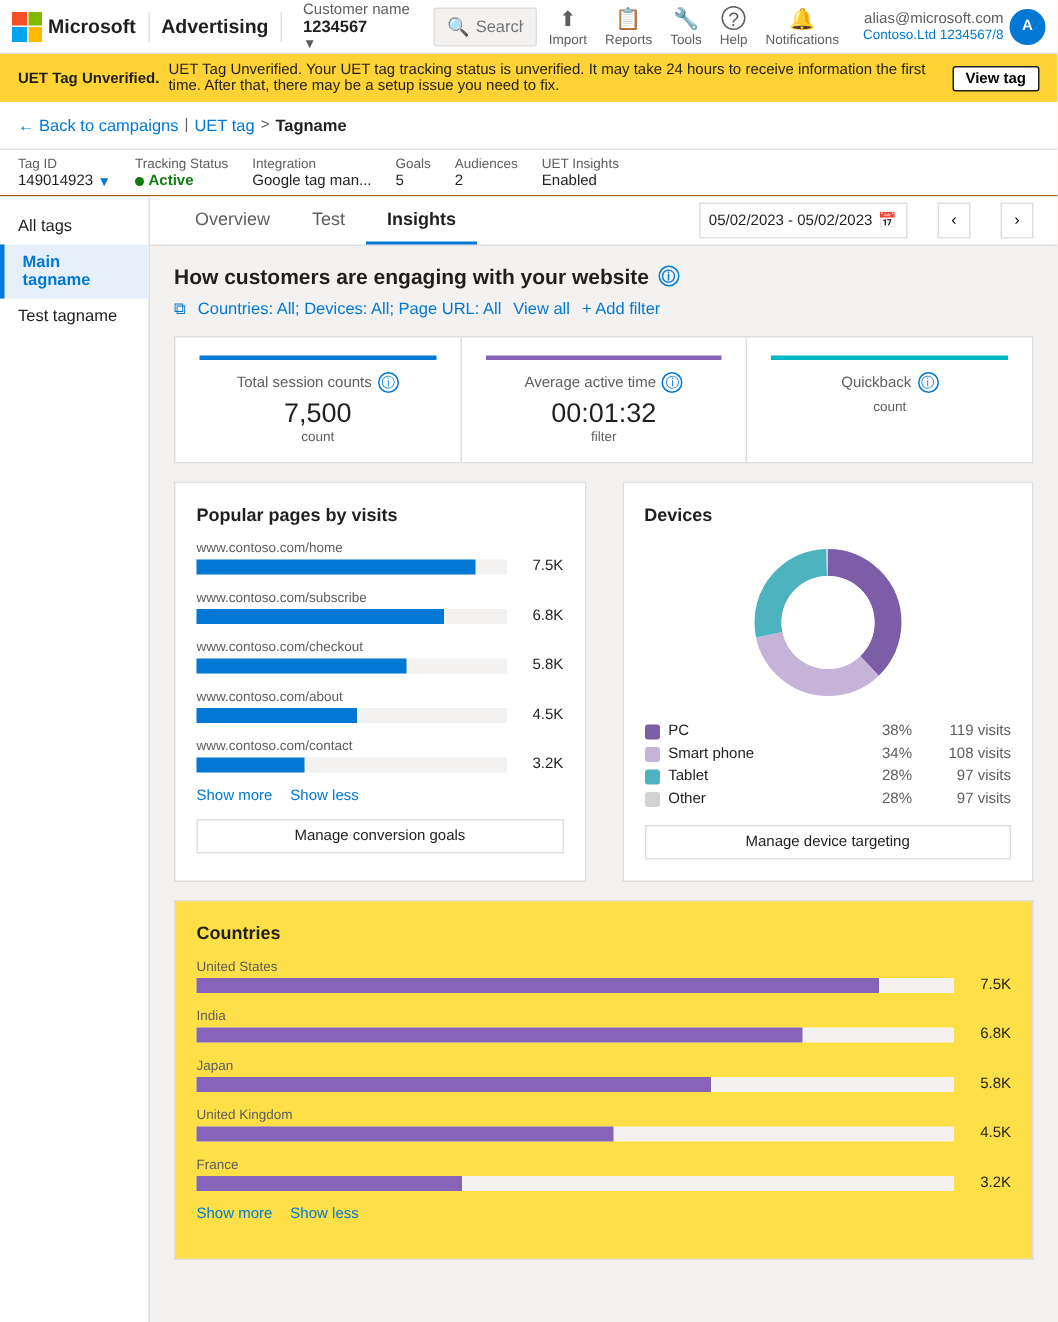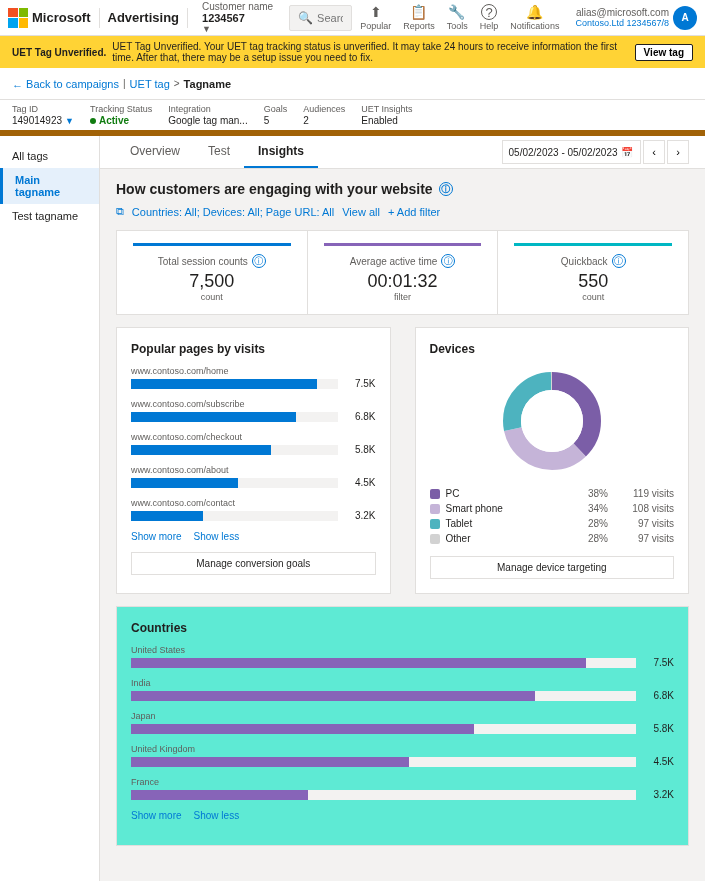--- a/index.html
+++ b/index.html
@@ -32,41 +32,41 @@
     .alert-bar-text { flex: 1; }
     .view-tag-btn { background: #fff; border: 1px solid #201f1e; padding: 2px 8px; font-size: 10px; font-weight: 600; cursor: pointer; border-radius: 2px; }
 
     
     .breadcrumb-bar { background: #fff; border-bottom: 1px solid #e1dfdd; padding: 4px 12px; display: flex; align-items: center; gap: 4px; font-size: 11px; color: #0078d4; height: 32px; }
     .breadcrumb-sep { color: #605e5c; font-size: 10px; }
     .breadcrumb-current { color: #201f1e; font-weight: 600; }
     .back-link { color: #0078d4; cursor: pointer; font-size: 11px; display: flex; align-items: center; gap: 3px; }
 
     
-    .tag-info-bar { background: #fff; border-bottom: 6px solid #a16207; padding: 4px 12px; display: flex; align-items: center; gap: 16px; font-size: 10px; }
+    .tag-info-bar { background: #fff; border-bottom: 1px solid #a16207; padding: 4px 12px; display: flex; align-items: center; gap: 16px; font-size: 10px; }
     .tag-info-item { display: flex; flex-direction: column; gap: 1px; }
     .tag-info-label { color: #605e5c; font-size: 9px; }
     .tag-info-value { color: #201f1e; font-size: 10px; font-weight: 500; display: flex; align-items: center; gap: 3px; }
     .status-active { color: #107c10; font-weight: 600; }
     .status-dot { width: 6px; height: 6px; border-radius: 50%; background: #107c10; display: inline-block; }
 
     
     .layout { display: flex; }
     .sidebar { width: 100px; background: #fff; border-right: 1px solid #e1dfdd; min-height: 780px; padding: 8px 0; }
     .sidebar-item { padding: 6px 12px; font-size: 11px; cursor: pointer; color: #201f1e; }
     .sidebar-item.active { background: #e5f0fb; color: #0078d4; font-weight: 600; border-left: 3px solid #0078d4; }
 
     
     .main-content { flex: 1; padding: 0; background: #f3f2f1; }
 
     
     .tabs-bar { background: #fff; border-bottom: 1px solid #e1dfdd; padding: 0 16px; display: flex; align-items: flex-end; gap: 0; }
     .tab { padding: 8px 14px; font-size: 12px; cursor: pointer; color: #605e5c; border-bottom: 2px solid transparent; }
     .tab.active { color: #201f1e; font-weight: 600; border-bottom: 2px solid #0078d4; }
-    .date-controls { margin-left: auto; display: flex; align-items: center; gap: 2px; padding-bottom: 4px; }
+    .date-controls { margin-left: auto; display: flex; align-items: center; gap: 20px; padding-bottom: 4px; }
     .date-input { border: 1px solid #e1dfdd; padding: 2px 6px; font-size: 10px; background: #fff; display: flex; align-items: center; gap: 4px; height: 24px; }
     .nav-btn { width: 22px; height: 24px; border: 1px solid #e1dfdd; background: #fff; cursor: pointer; display: flex; align-items: center; justify-content: center; font-size: 11px; }
 
     
     .page-content { padding: 12px 16px; }
     .page-title { font-size: 14px; font-weight: 600; color: #201f1e; margin-bottom: 8px; display: flex; align-items: center; gap: 6px; }
     .info-icon { width: 14px; height: 14px; border-radius: 50%; border: 1px solid #0078d4; color: #0078d4; font-size: 9px; display: flex; align-items: center; justify-content: center; cursor: pointer; }
 
     
     .filter-bar { display: flex; align-items: center; gap: 8px; margin-bottom: 12px; font-size: 11px; }
@@ -105,21 +105,21 @@
     
     .donut-container { display: flex; justify-content: center; margin-bottom: 12px; }
     .donut-legend { display: flex; flex-direction: column; gap: 4px; }
     .legend-item { display: flex; align-items: center; gap: 6px; font-size: 10px; }
     .legend-dot { width: 10px; height: 10px; border-radius: 2px; flex-shrink: 0; }
     .legend-label { flex: 1; color: #201f1e; }
     .legend-pct { color: #605e5c; min-width: 25px; }
     .legend-visits { color: #605e5c; min-width: 55px; text-align: right; }
 
     
-    .countries-card { background: #5eead4; border: 1px solid #e1dfdd; padding: 14px; margin-bottom: 12px; }
+    .countries-card { background: #fde047; border: 1px solid #e1dfdd; padding: 14px; margin-bottom: 12px; }
 
     
     .contoso-label { font-size: 9px; color: #0078d4; }
   </style>
 </head>
 <body>
 
 <div class="top-bar">
   <div class="ms-logo">
     <div class="ms-logo-icon">
@@ -138,21 +138,21 @@
     <span class="customer-name-main">1234567</span>
     <span class="dropdown-arrow">▼</span>
   </div>
   <div class="search-box">
     <span>🔍</span>
     <input type="text" placeholder="Search App" style="">
   </div>
   <div class="top-nav-icons">
     <div class="nav-icon-item">
       <span class="icon-sym">⬆</span>
-      <span>Popular</span>
+      <span>Import</span>
     </div>
     <div class="nav-icon-item">
       <span class="icon-sym">📋</span>
       <span>Reports</span>
     </div>
     <div class="nav-icon-item">
       <span class="icon-sym">🔧</span>
       <span>Tools</span>
     </div>
     <div class="nav-icon-item">
@@ -276,21 +276,20 @@
           </div>
           <div class="metric-value">00:01:32</div>
           <div class="metric-sublabel">filter</div>
         </div>
         <div class="metric-card">
           <div class="metric-bar teal"></div>
           <div class="metric-label">
             <span>Quickback</span>
             <span class="info-icon">ⓘ</span>
           </div>
-          <div class="metric-value">550</div>
           <div class="metric-sublabel">count</div>
         </div>
       </div>
 
       <div class="charts-row">
 
         <div class="chart-card">
           <div class="chart-title">Popular pages by visits</div>
           <div id="popular-pages-bars">
               <div class="bar-chart-item">

